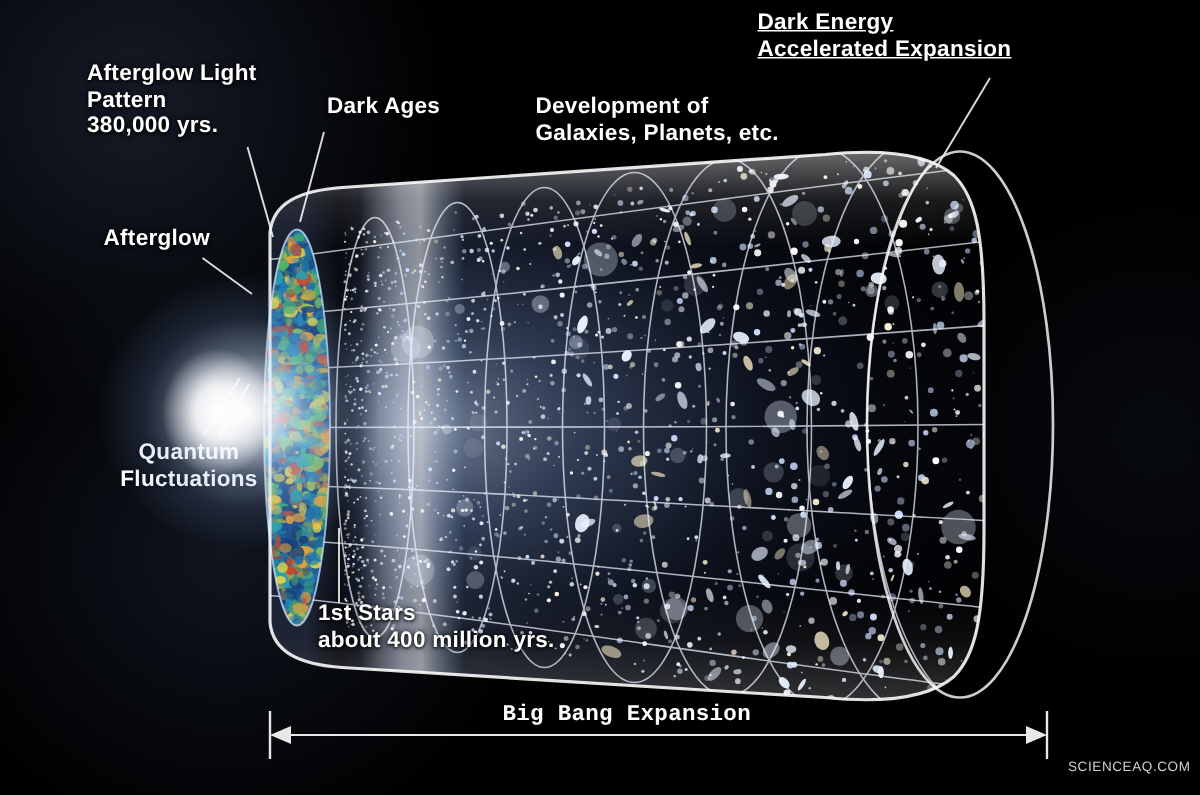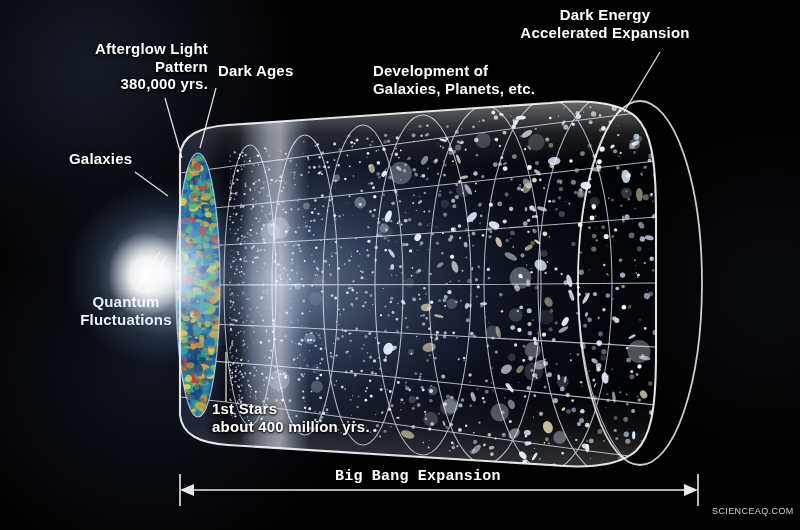--- a/index.html
+++ b/index.html
@@ -28,24 +28,24 @@
     pointer-events:none;}
 
   
   #cone{position:absolute;left:120px;top:95px;width:600px;height:380px;}
   #cone svg{position:absolute;left:0;top:0;overflow:visible;}
 
   
   .lbl{position:absolute;color:#fff;font-weight:bold;letter-spacing:.2px;
     text-shadow:0 0 4px rgba(0,0,0,.95),0 1px 2px rgba(0,0,0,.9);
     line-height:1.18;white-space:pre;}
-  #lbl-afterglow{left:58px;top:40px;font-size:15px;text-align:right;width:150px;}
+  #lbl-afterglow{left:58px;top:40px;font-size:15px;width:150px;}
   #lbl-darkages{left:218px;top:62px;font-size:15px;}
-  #lbl-dev{left:357px;top:62px;font-size:15px;margin-left:16px;}
-  #lbl-darkenergy{left:505px;top:6px;font-size:15px;text-align:center;width:200px;}
+  #lbl-dev{left:357px;top:62px;font-size:15px;}
+  #lbl-darkenergy{left:505px;top:6px;font-size:15px;width:200px;text-decoration:underline;}
   #lbl-inflation{left:69px;top:150px;font-size:15px;}
   #lbl-quantum{left:66px;top:293px;font-size:15px;text-align:center;width:120px;}
   #lbl-firststars{left:212px;top:400px;font-size:15px;}
   #lbl-bigbang{left:335px;top:468px;font-size:15px;font-family:Liberation Mono, monospace;}
   #lbl-years{left:358px;top:497px;font-size:15px;}
   #watermark{left:712px;top:506px;font-size:9px;font-weight:normal;color:#cfcfcf;
     text-shadow:none;letter-spacing:.4px;text-align:right;}
 </style>
 </head>
 <body>
@@ -2569,21 +2569,21 @@
   </svg>
 
   <div class="lbl" id="lbl-afterglow">Afterglow Light
 Pattern
 380,000 yrs.</div>
   <div class="lbl" id="lbl-darkages">Dark Ages</div>
   <div class="lbl" id="lbl-dev">Development of
 Galaxies, Planets, etc.</div>
   <div class="lbl" id="lbl-darkenergy">Dark Energy
 Accelerated Expansion</div>
-  <div class="lbl" id="lbl-inflation">Galaxies</div>
+  <div class="lbl" id="lbl-inflation">Afterglow</div>
   <div class="lbl" id="lbl-quantum">Quantum
 Fluctuations</div>
   <div class="lbl" id="lbl-firststars">1st Stars
 about 400 million yrs.</div>
   <div class="lbl" id="lbl-bigbang">Big Bang Expansion</div>
   <div class="lbl" id="watermark">SCIENCEAQ.COM</div>
 
   <div id="flash"></div>
   <div id="flash-core"></div>
 </div>

